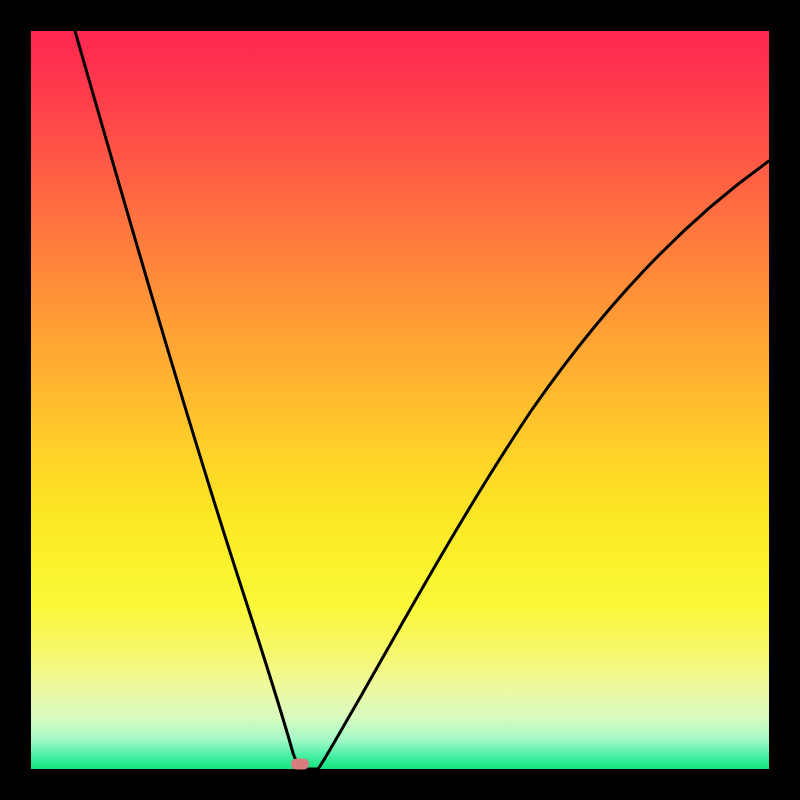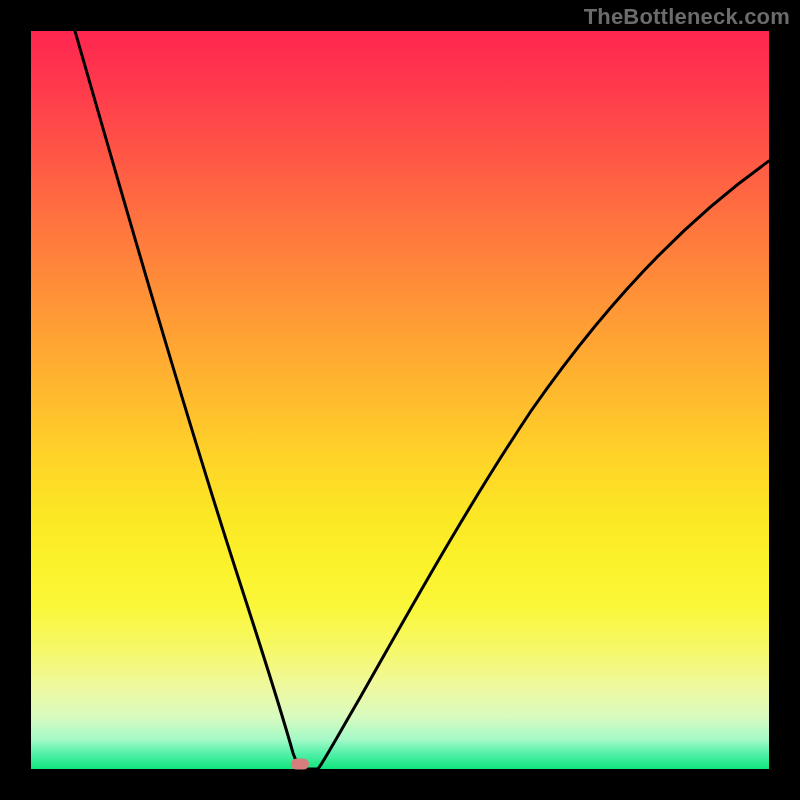--- a/index.html
+++ b/index.html
@@ -85,14 +85,13 @@
                C 235 632, 252 686, 262 722
                C 266 733, 268 737, 270 738" fill="none" stroke="#000" stroke-width="3" stroke-linecap="round"></path>
       <path d="M 287 738
                C 293 730, 305 708, 330 665
                C 370 595, 430 485, 500 380
                C 580 265, 660 185, 738 130" fill="none" stroke="#000" stroke-width="3" stroke-linecap="round"></path>
       <path d="M 270 738 L 287 738" fill="none" stroke="#000" stroke-width="3" stroke-linecap="round"></path>
     </svg>
     <div class="marker" style="left:36.5%; top:99.3%;"></div>
   </div>
-  <div class="watermark">TheBottleneck.com</div>
 </div>
 
 </body></html>

